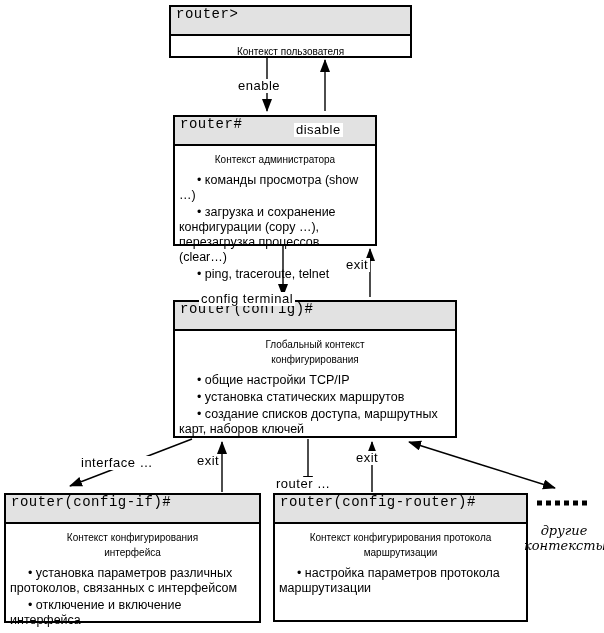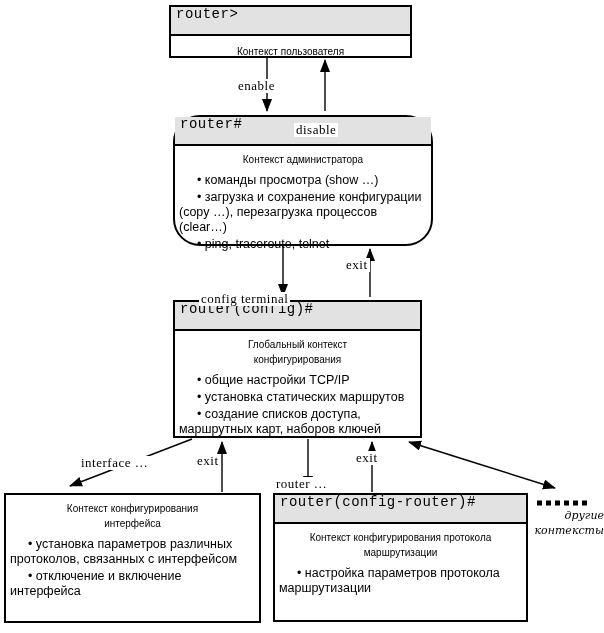--- a/index.html
+++ b/index.html
@@ -15,27 +15,27 @@
     font-family:"Liberation Mono", monospace; font-size:14px; line-height:15px;
     padding:0 5px 12px 5px; letter-spacing:0.5px; white-space:nowrap;
   }
   .title { text-align:center; font-size:10px; line-height:15px; margin:6px 4px 0 4px; }
   ul.bullets { list-style:none; margin:6px 6px 0 4px; padding:0; font-size:12.5px; }
   ul.bullets li { text-indent:18px; line-height:15px; }
   ul.bullets li + li { margin-top:2px; }
   ul.bullets li::before { content:"\2022\00a0 "; }
 
   .cmd {
-    position:absolute; font-family:Liberation Serif, serif;
+    position:absolute; font-family:Liberation Sans, sans-serif;
     font-size:13px; line-height:14px; background:#fff; padding:0 2px;
     white-space:nowrap; letter-spacing:0.5px;
   }
   .other {
-    position:absolute; left:524px; top:508px; width:80px; text-align:right;
-    font-family:"DejaVu Serif", serif; font-style:italic; font-size:11px; line-height:15px;
+    position:absolute; left:524px; top:523px; width:80px; text-align:center;
+    font-family:"DejaVu Serif", serif; font-style:italic; font-size:13px; line-height:15px;
   }
 </style>
 </head>
 <body>
 
 <div class="canvas">
 
   <svg class="arrows" viewBox="0 0 604 633" xmlns="http://www.w3.org/2000/svg">
     <defs>
       <marker id="ah" markerUnits="userSpaceOnUse" markerWidth="16" markerHeight="12" refX="12" refY="5" orient="auto">
@@ -55,45 +55,48 @@
     <line x1="537" y1="503" x2="588" y2="503" stroke="#000" stroke-width="5" stroke-dasharray="5 4"></line>
   </svg>
 
   <div class="box" style="left:169px; top:5px; width:243px; height:53px;">
     <div class="hdr">
       <span>router&gt;</span>
     </div>
     <div class="title" style="margin-top:8px;">Контекст пользователя</div>
   </div>
 
-  <div class="box" style="left:173px; top:115px; width:260px; height:131px;border-radius:27px;">
+  <div class="box" style="left:173px; top:115px; width:204px; height:131px;">
     <div class="hdr">
       <span>router#</span>
     </div>
     <div class="title">Контекст администратора</div>
     <ul class="bullets">
         <li>команды просмотра (show …)</li>
         <li>загрузка и сохранение конфигурации (copy …), перезагрузка процессов (clear…)</li>
         <li>ping, traceroute, telnet</li>
       </ul>
   </div>
 
-  <div class="box" style="left:173px; top:300px; width:249px; height:138px;">
+  <div class="box" style="left:173px; top:300px; width:284px; height:138px;">
     <div class="hdr">
       <span>router(config)#</span>
     </div>
     <div class="title" style="width:170px; margin-left:auto; margin-right:auto;">Глобальный контекст конфигурирования</div>
     <ul class="bullets">
         <li>общие настройки TCP/IP</li>
         <li>установка статических маршрутов</li>
         <li>создание списков доступа, маршрутных карт, наборов ключей</li>
       </ul>
   </div>
 
   <div class="box" style="left:4px; top:493px; width:257px; height:130px;">
+    <div class="hdr">
+      <span>router(config-if)#</span>
+    </div>
     <div class="title" style="width:180px; margin-left:auto; margin-right:auto;">Контекст конфигурирования интерфейса</div>
     <ul class="bullets">
         <li>установка параметров различных протоколов, связанных с интерфейсом</li>
         <li>отключение и включение интерфейса</li>
       </ul>
   </div>
 
   <div class="box" style="left:273px; top:493px; width:255px; height:129px;">
     <div class="hdr">
       <span>router(config-router)#</span>

